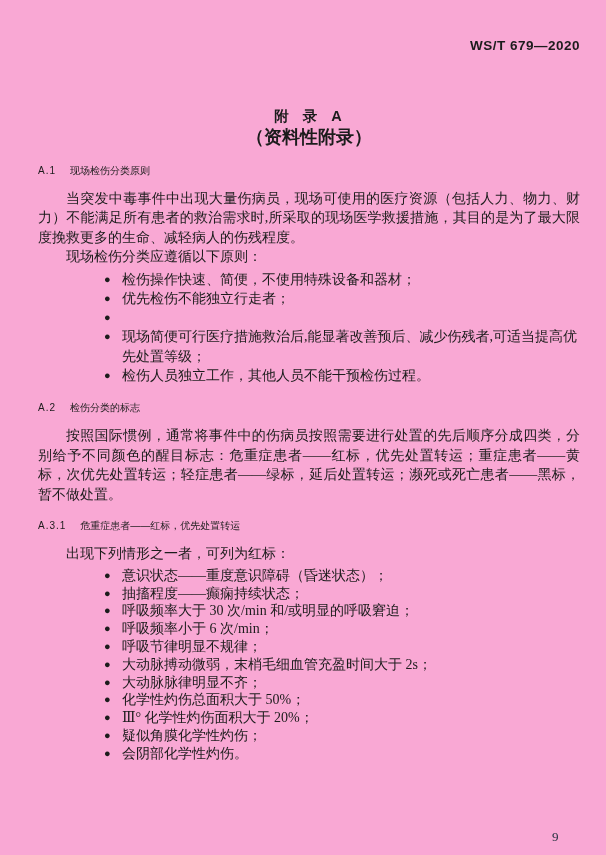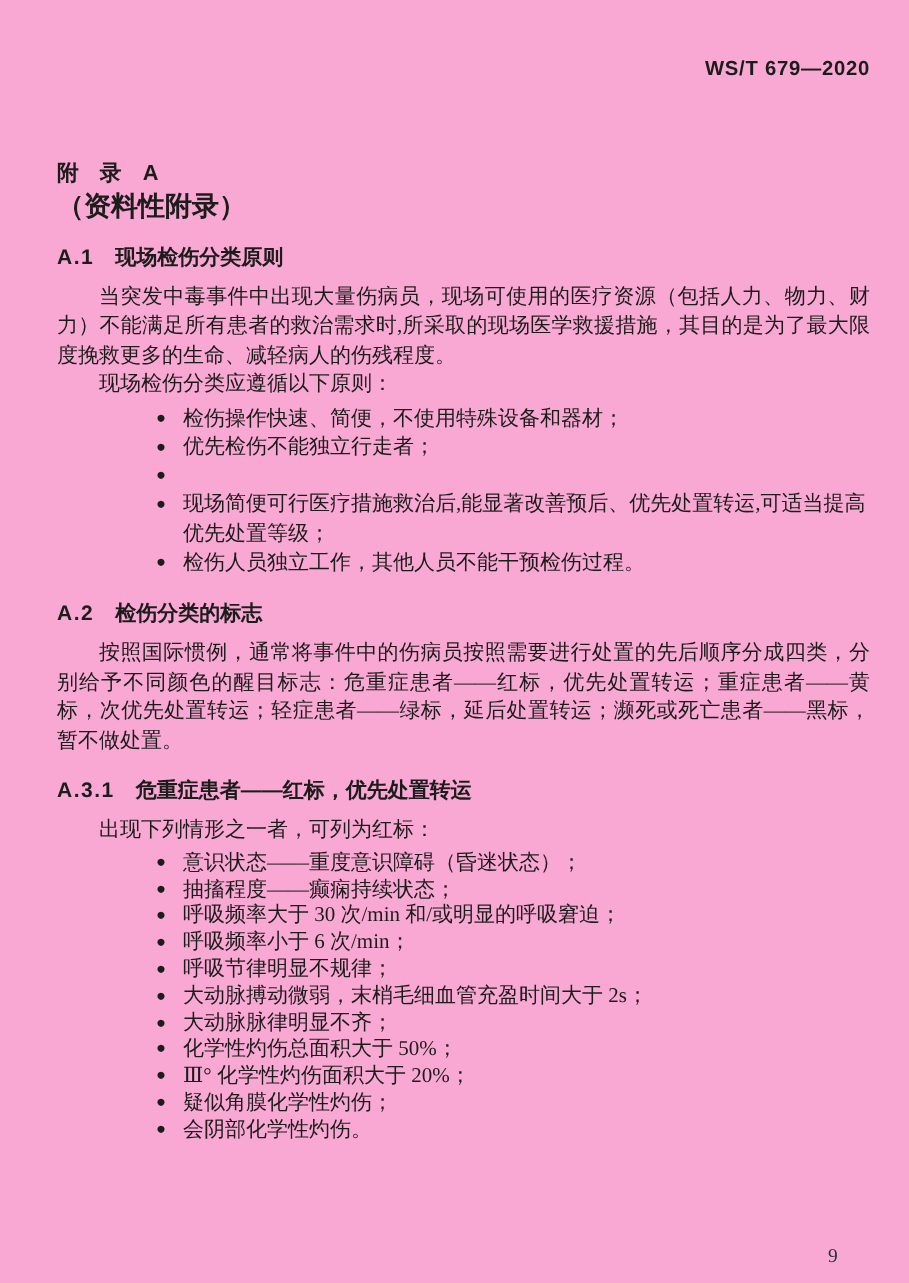--- a/index.html
+++ b/index.html
@@ -28,39 +28,39 @@
   .doc-header {
     padding-top: 36px;
     text-align: right;
     font-family: "Liberation Sans", "DejaVu Sans", sans-serif;
     font-weight: bold;
     font-size: 13.5px;
     letter-spacing: 0.5px;
   }
   .appendix-title {
     margin-top: 50px;
-    text-align: left;
+    text-align: center;
     font-family: "Liberation Sans", "DejaVu Sans", sans-serif;
     font-weight: bold;
   }
   .appendix-title .t1 {
     font-size: 14.5px;
     line-height: 21px;
     white-space: pre;
     letter-spacing: 2px;
   }
   .appendix-title .t2,
   .appendix-title .t3 {
     font-size: 18px;
     line-height: 21px;
   }
   .sec-heading {
     font-family: "Liberation Sans", "DejaVu Sans", sans-serif;
-    font-weight: bold;
-    font-size: 14px;
+    font-weight: normal;
+    font-size: 10px;
     line-height: 20px;
   }
   .sec-heading .hno {
     display: inline-block;
     margin-right: 14px;
     letter-spacing: 1px;
   }
   .h-a1 { margin-top: 13px; }
   .h-a2 { margin-top: 13px; }
   .h-a3 { margin-top: 20px; }
@@ -122,21 +122,21 @@
         </div>
       <div class="bullet-item">
           <span class="dot">●</span>
           <span class="btxt">优先检伤不能独立行走者；</span>
         </div>
       <div class="bullet-item">
           <span class="dot">●</span>
         </div>
       <div class="bullet-item">
           <span class="dot">●</span>
-          <span class="btxt">现场简便可行医疗措施救治后,能显著改善预后、优先处置转运,可适当提高优先处置等级；</span>
+          <span class="btxt">现场简便可行医疗措施救治后,能显著改善预后、减少伤残者,可适当提高优先处置等级；</span>
         </div>
       <div class="bullet-item">
           <span class="dot">●</span>
           <span class="btxt">检伤人员独立工作，其他人员不能干预检伤过程。</span>
         </div>
     </div>
 
     <div class="sec-heading h-a2">
       <span class="hno">A.2</span><span>检伤分类的标志</span>
     </div>

